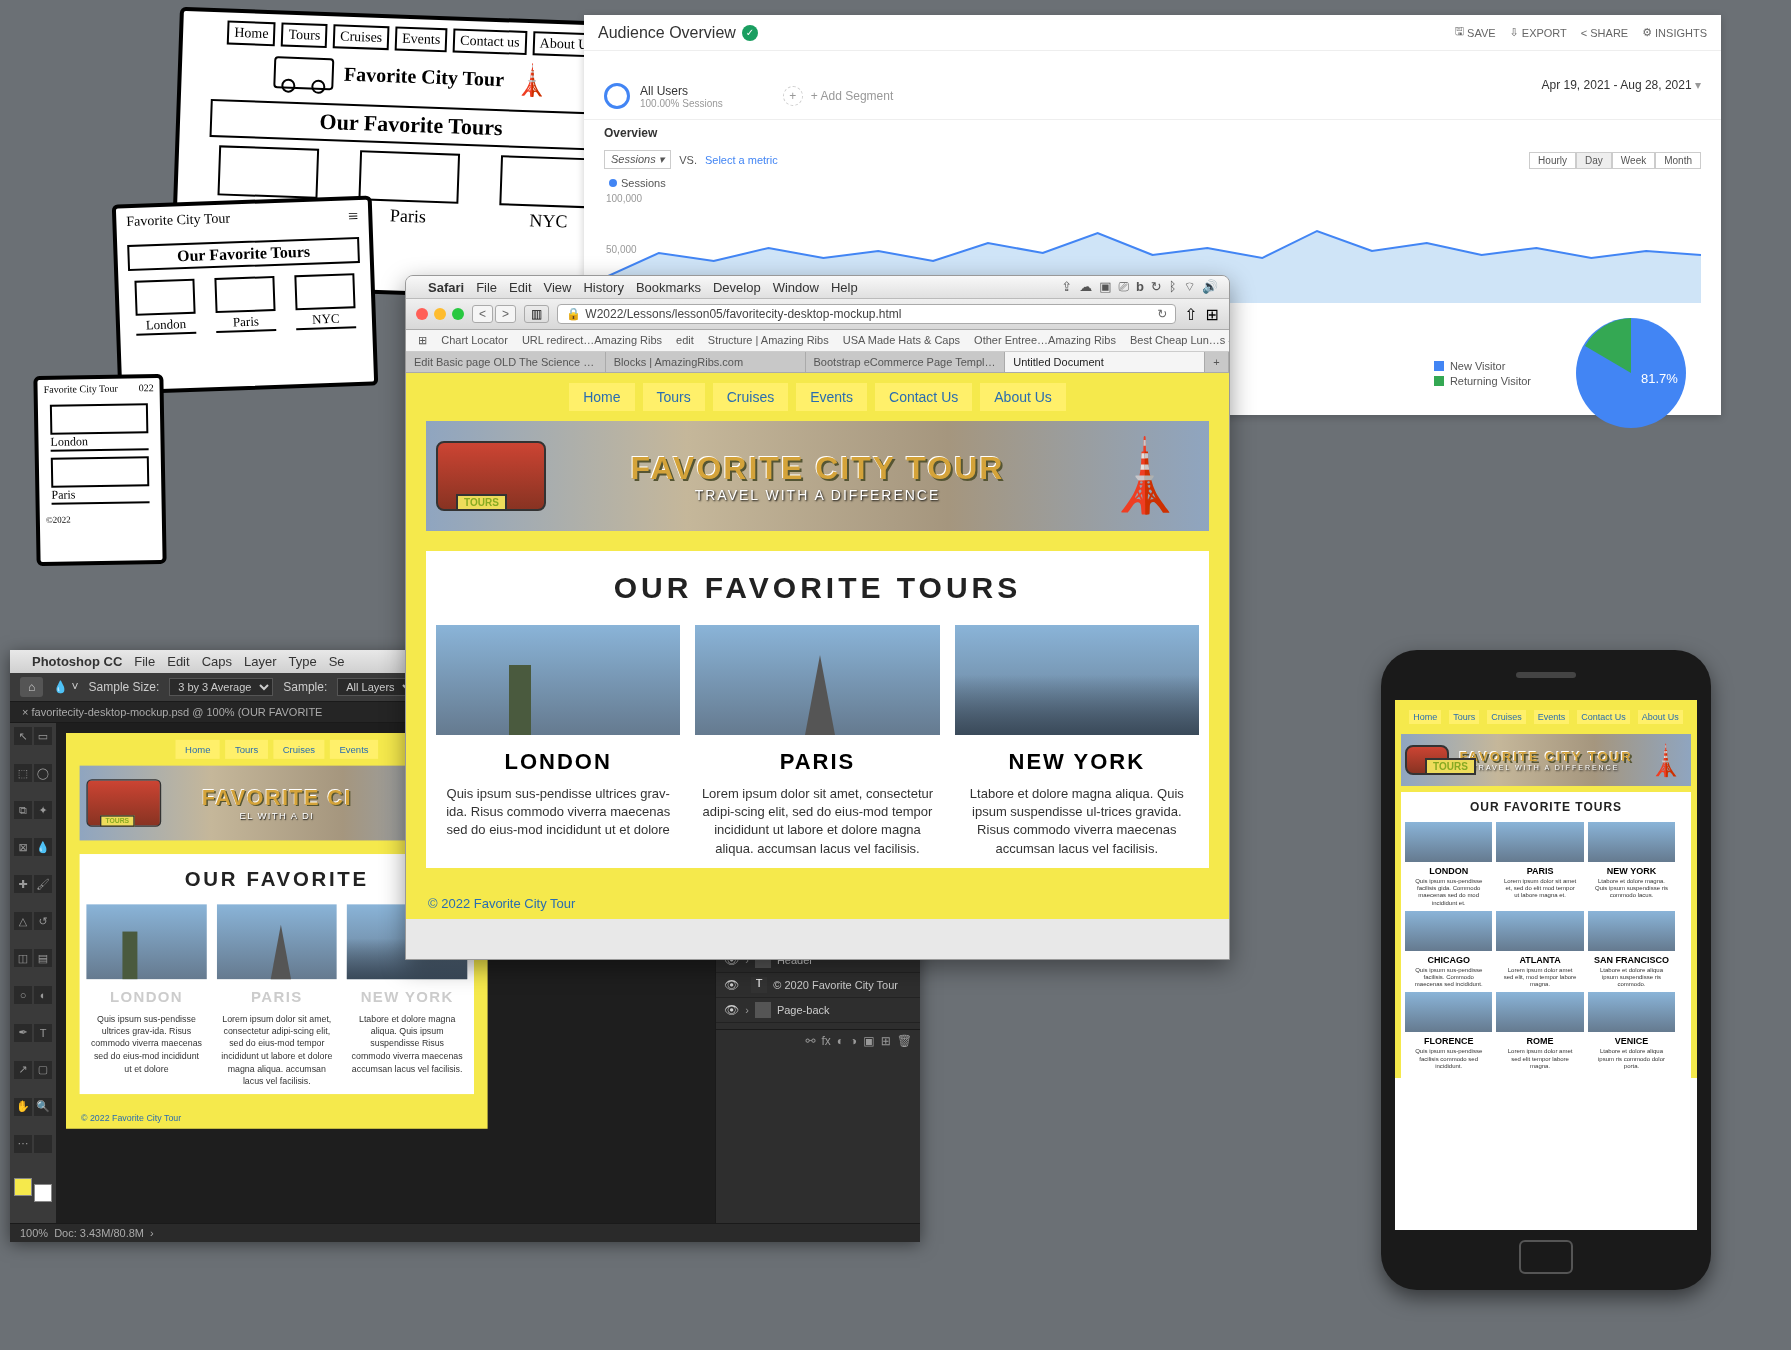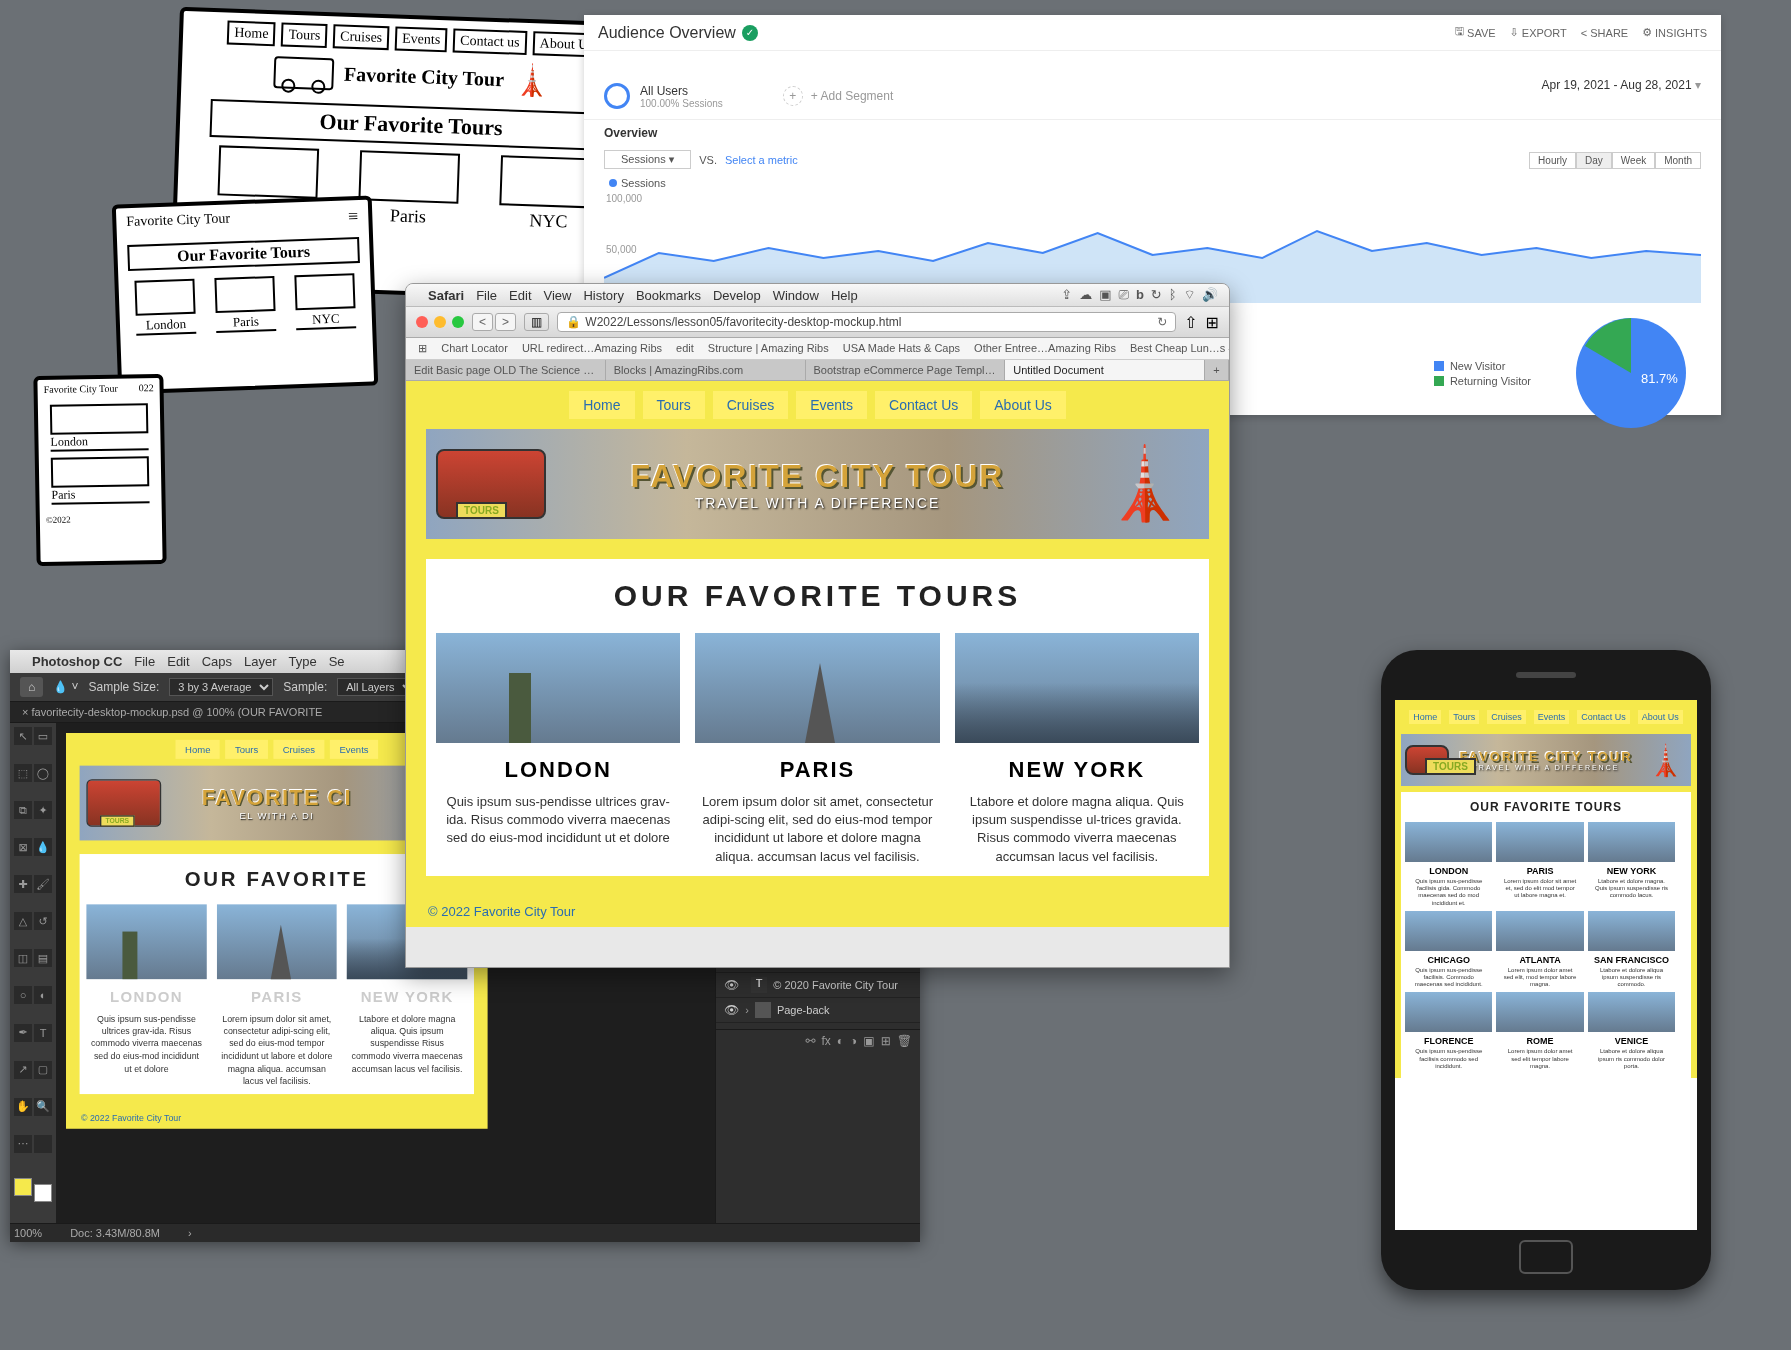--- a/index.html
+++ b/index.html
@@ -70,21 +70,21 @@
 .analytics .users .circ { width:26px;height:26px;border:3px solid #4285f4; border-radius:50%;}
 .analytics .users .lbl .t1 { font-size:12px; color:#333;}
 .analytics .users .lbl .t2 { font-size:10px; color:#999;}
 .analytics .addseg { display:flex; align-items:center; gap:8px; color:#999; font-size:12px;}
 .analytics .addseg .plus{width:20px;height:20px;border:1px dashed #ccc;border-radius:50%;display:flex;align-items:center;justify-content:center;}
 .analytics .daterange { font-size:12px; color:#333;}
 .analytics .daterange::after{content:" ▾"; color:#999;}
 .analytics .ov { padding: 6px 20px; border-top:1px solid #eee; font-size:12px; color:#333;font-weight:bold;}
 .analytics .controls { display:flex; justify-content:space-between; padding: 4px 20px; align-items:center;}
 .analytics .controls .left { display:flex; gap:8px; align-items:center; font-size:11px;}
-.analytics .controls .left .sel{border:1px solid #ccc; padding:2px 16px;}
+.analytics .controls .left .sel{border:1px solid #ccc; padding:2px 6px;font-style:italic;}
 .analytics .controls .left .metric{color:#4285f4;}
 .analytics .controls .right span{border:1px solid #ccc; padding:2px 8px; font-size:10px;}
 .analytics .controls .right .active{background:#eee;}
 .analytics .legend { padding: 4px 25px; font-size:11px; color:#555;}
 .analytics .legend .dot{display:inline-block;width:8px;height:8px;background:#4285f4;border-radius:50%;margin-right:4px;}
 .analytics .chart { height:110px; padding: 0 20px; position:relative;}
 .analytics .chart svg{width:100%;height:100%;}
 .analytics .xlabels{display:flex; justify-content:space-around; font-size:10px; color:#999; padding:0 20px;}
 .analytics .yaxis{position:absolute; left:22px; top:0; font-size:10px; color:#999;}
 .analytics .bottom{display:flex; justify-content:flex-end; gap:40px; padding:10px 30px; align-items:center;}
@@ -97,21 +97,20 @@
 .safari {
   position: absolute;
   left: 405px; top: 275px;
   width: 825px; height: 685px;
   background: #e8e8e8;
   border: 1px solid #999;
   border-radius: 8px 8px 0 0;
   box-shadow: 0 8px 24px rgba(0,0,0,.4);
   overflow:hidden;
   z-index: 5;
-  margin-top: 8px;
 }
 .safari .menubar{background:linear-gradient(#f8f8f8,#e0e0e0);display:flex;align-items:center;gap:12px;padding:3px 10px;font-size:13px;color:#333;border-bottom:1px solid #bbb;}
 .safari .menubar .apple{font-size:14px;}
 .safari .menubar b{font-weight:bold;}
 .safari .menubar .sys{margin-left:auto;display:flex;gap:7px;color:#555;font-size:13px;}
 .safari .toolbar{display:flex;align-items:center;gap:8px;padding:5px 10px;background:linear-gradient(#f0f0f0,#d8d8d8);border-bottom:1px solid #aaa;}
 .safari .traffic{display:flex;gap:6px;}
 .safari .traffic span{width:12px;height:12px;border-radius:50%;}
 .safari .tr{background:#ff5f57;}.safari .ty{background:#febc2e;}.safari .tg{background:#28c840;}
 .safari .navbtn{display:flex;gap:2px;}
@@ -162,21 +161,21 @@
 .photoshop .tools .fg{position:absolute;width:18px;height:18px;background:#f5e94c;border:1px solid #888;left:0;top:0;}
 .photoshop .tools .bg{position:absolute;width:18px;height:18px;background:#fff;border:1px solid #888;right:0;bottom:0;}
 .photoshop .canvas{flex:1;background:#1e1e1e;padding:10px;overflow:hidden;}
 .photoshop .canvas .site{transform:scale(0.68);transform-origin:top left;width:620px;}
 .photoshop .panels{width:205px;background:#2e2e2e;border-left:1px solid #1a1a1a;padding-top:100px;}
 .photoshop .layer{display:flex;align-items:center;gap:6px;padding:4px 8px;border-bottom:1px solid #222;font-size:11px;color:#ccc;}
 .photoshop .layer .eye{font-size:12px;}
 .photoshop .layer .arrow{color:#999;}
 .photoshop .layer .ico{width:16px;height:16px;background:#555;}
 .photoshop .panelfoot{display:flex;gap:6px;padding:4px 8px;font-size:12px;color:#999;justify-content:flex-end;border-top:1px solid #1a1a1a;margin-top:6px;}
-.photoshop .status{background:#2a2a2a;padding:3px 4px;font-size:11px;color:#aaa;display:flex;gap:28px;border-top:1px solid #1a1a1a;align-items:flex-end;}
+.photoshop .status{background:#2a2a2a;padding:3px 10px;font-size:11px;color:#aaa;display:flex;gap:6px;border-top:1px solid #1a1a1a;align-items:flex-end;}
 
 
 .phone{position:absolute;right:80px;bottom:60px;width:330px;height:640px;background:#1a1a1a;border-radius:36px;padding:50px 14px 60px;box-shadow:0 8px 20px rgba(0,0,0,.5);z-index:3;}
 .phone::before{content:"";position:absolute;top:22px;left:50%;transform:translateX(-50%);width:60px;height:6px;background:#444;border-radius:3px;}
 .phone::after{content:"";position:absolute;bottom:16px;left:50%;transform:translateX(-50%);width:50px;height:30px;border:2px solid #555;border-radius:6px;}
 .phone .screen{background:#fff;height:100%;overflow:auto;}
 .phone .screen .site .nav a{font-size:9px;padding:2px 4px;}
 .phone .screen .site .banner{height:52px;margin:0 6px;}
 .phone .screen .site .banner .txt .t1{font-size:13px;}
 .phone .screen .site .banner .txt .t2{font-size:7px;}

